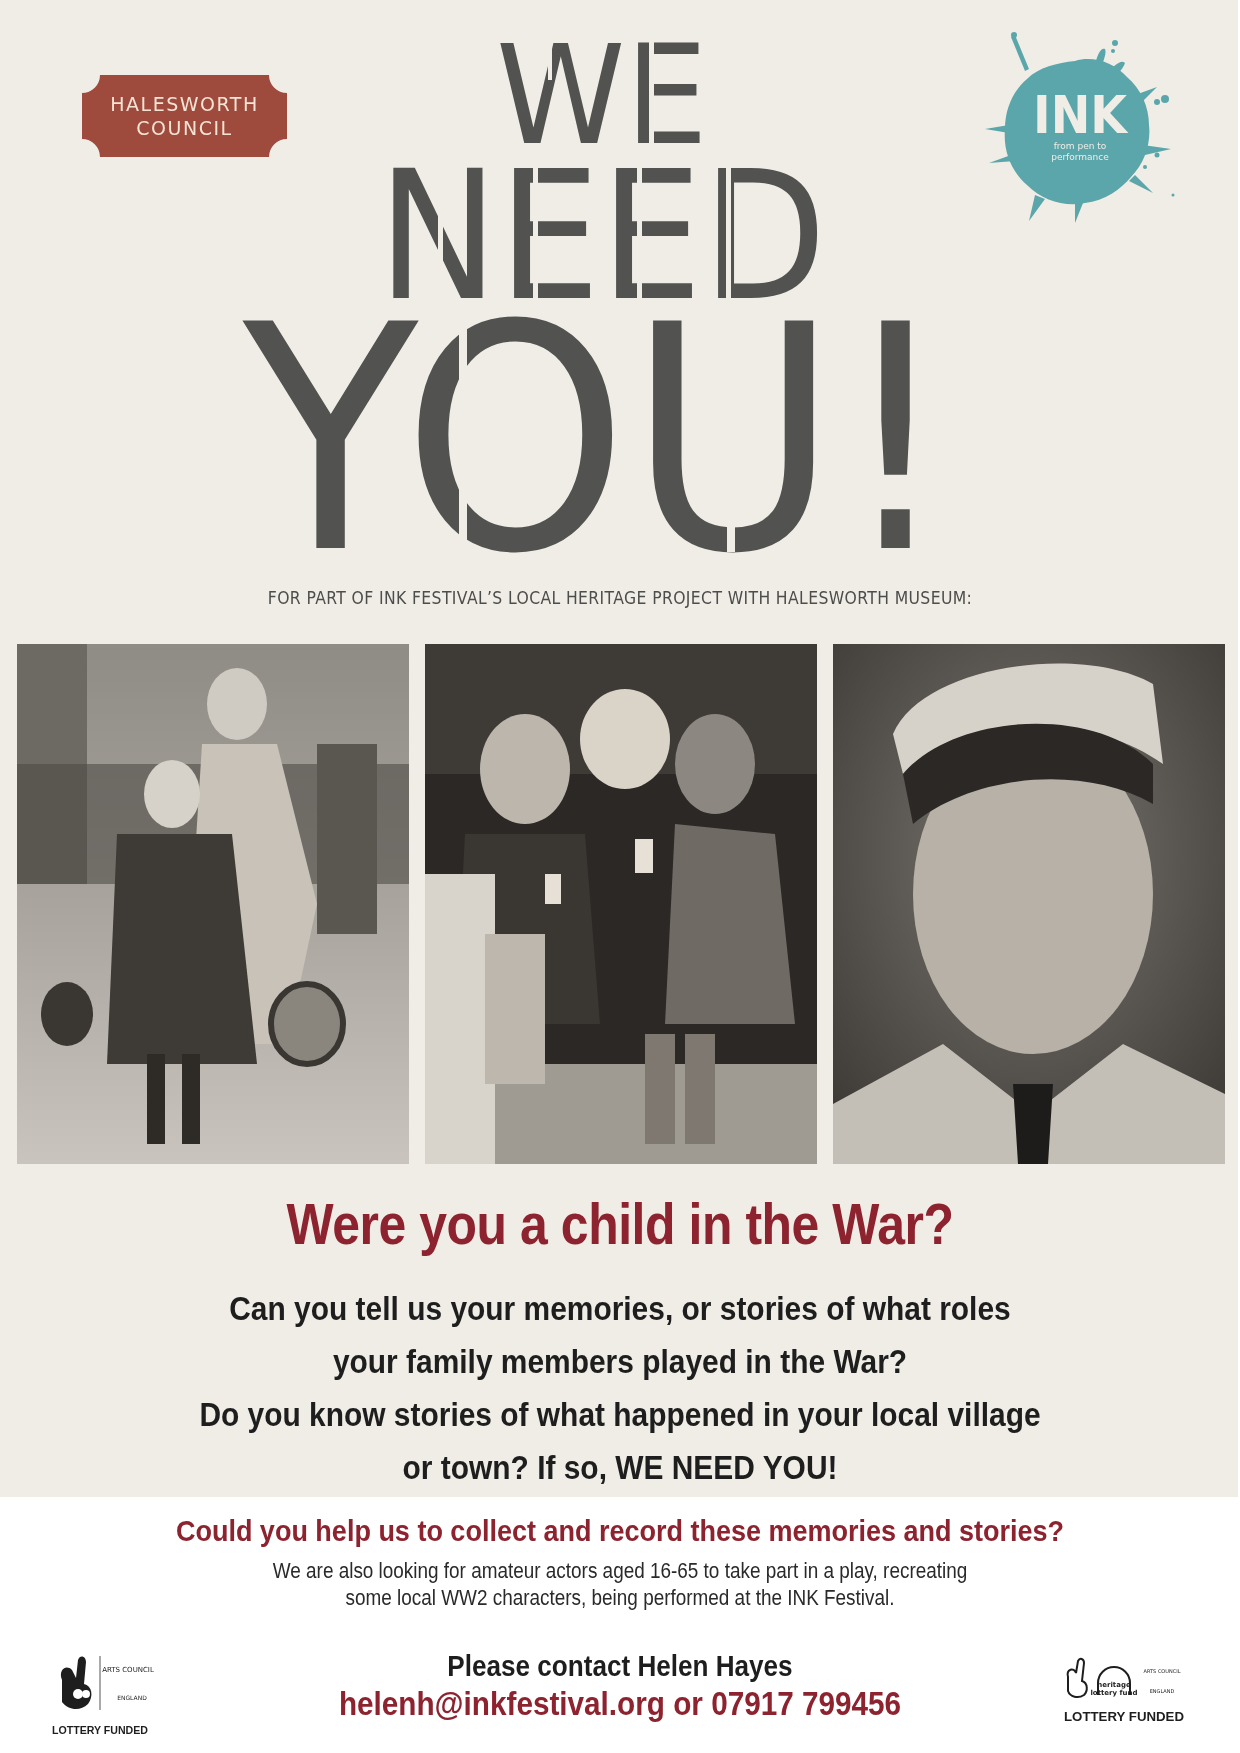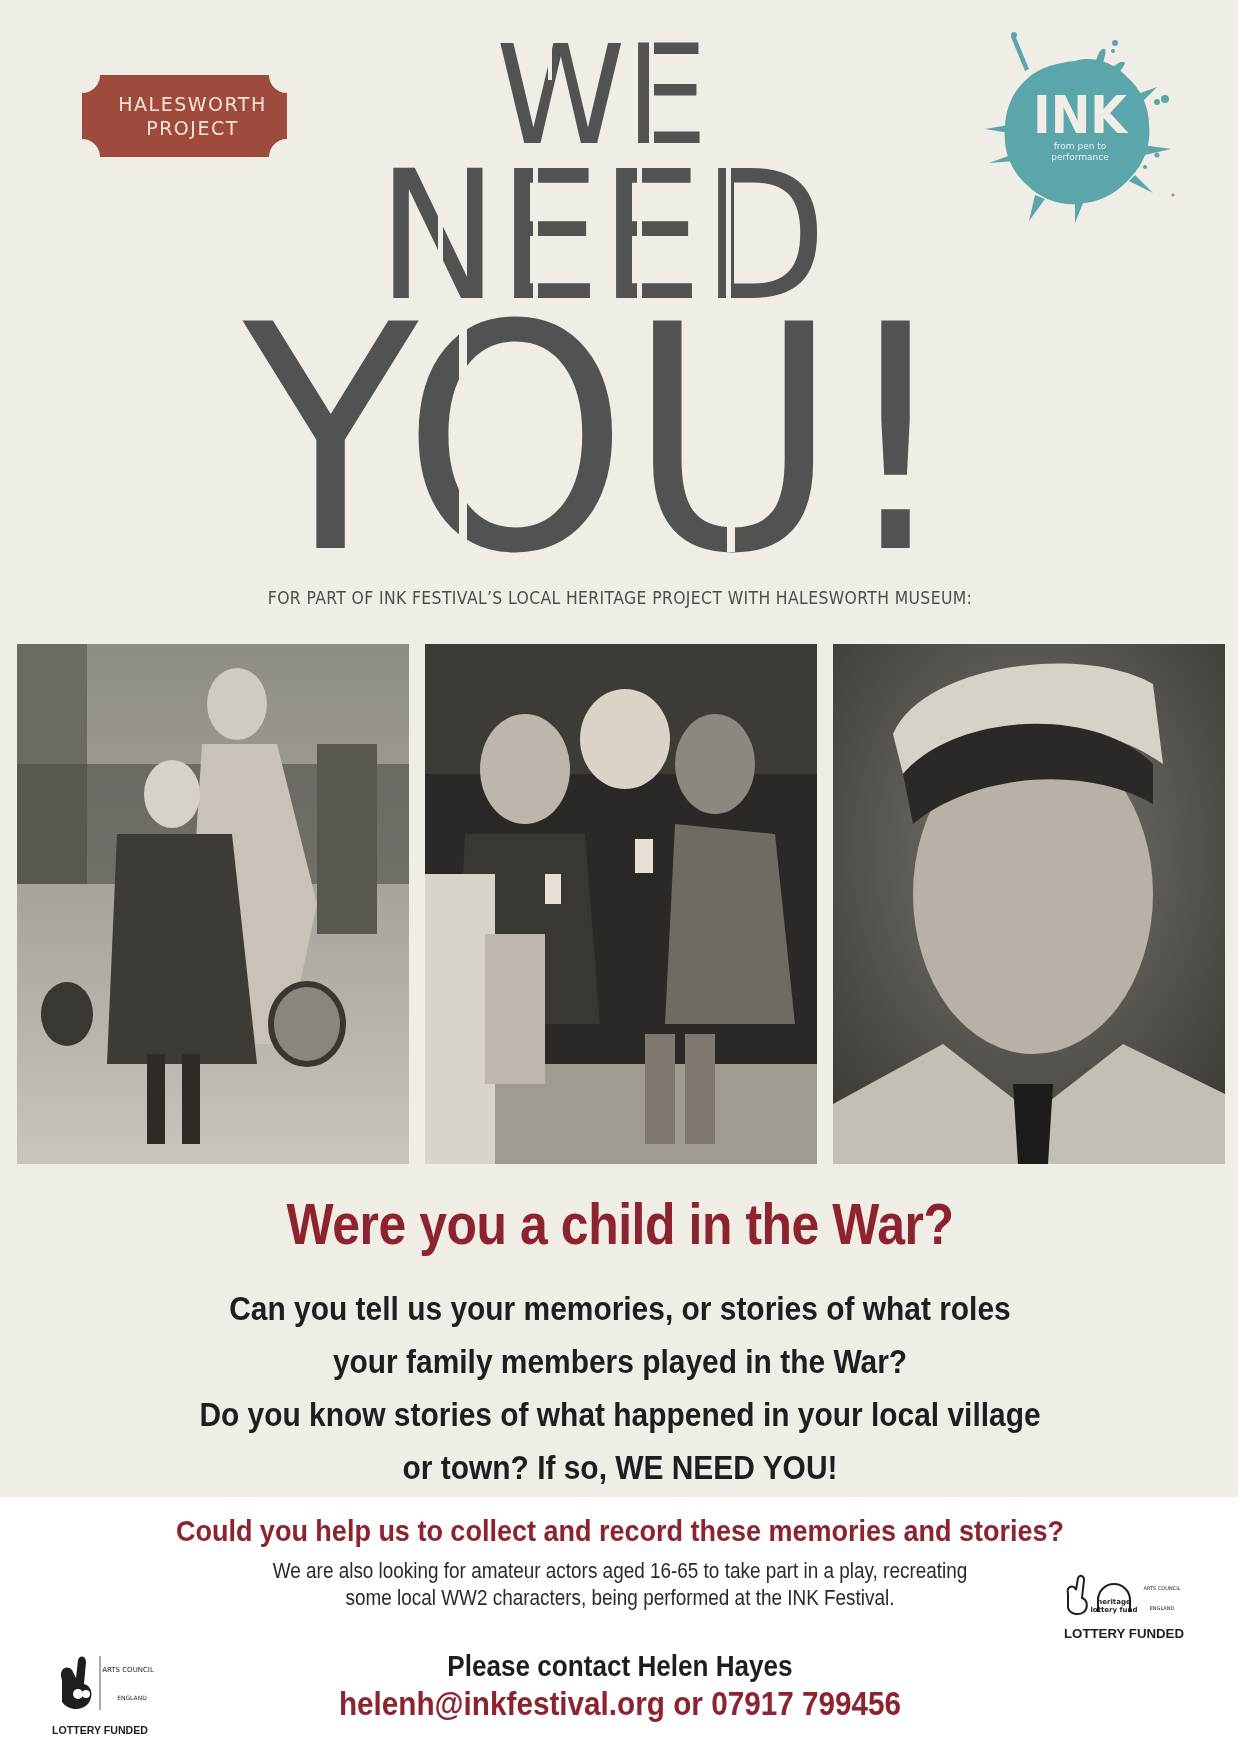--- a/index.html
+++ b/index.html
@@ -4,21 +4,21 @@
 <style>
   html, body { margin:0; padding:0; }
   body { width:1240px; height:1753px; background:#ffffff; position:relative; overflow:hidden;
          font-family:"Liberation Sans", "DejaVu Sans", sans-serif; }
   .beige { position:absolute; left:0; top:0; width:1238px; height:1497px; background:#f0ede6; }
   .abs { position:absolute; }
   .badge { left:82px; top:75px; width:205px; height:82px; }
   .badge svg { position:absolute; left:0; top:0; }
   .badge-text { position:absolute; left:0; top:0; width:205px; height:82px; display:flex; flex-direction:column;
                 align-items:center; justify-content:center; color:#f4e4d6; font-size:19px; letter-spacing:1.5px;
-                line-height:24px; font-family:"DejaVu Sans", sans-serif;padding-left:8px; }
+                line-height:24px; font-family:"DejaVu Sans", sans-serif; }
   .ink { left:975px; top:25px; width:210px; height:200px;text-decoration:underline; }
   .headline { left:0; top:0; width:1240px; height:560px; }
   .subtitle { left:0; top:588px; width:1240px; text-align:center; color:#4d4d4b; font-size:17px;
               letter-spacing:0.4px; font-family:"DejaVu Sans", sans-serif; transform:scaleX(0.92); transform-origin:center; }
   .photo { top:644px; height:520px; overflow:hidden; }
   .p1 { left:17px; width:392px; }
   .p2 { left:425px; width:392px; }
   .p3 { left:833px; width:392px; }
   .question { left:0; top:1190px; width:1240px; text-align:center; color:#8e2330; font-size:58px; font-weight:bold;
               font-family:"Liberation Sans", sans-serif; transform:scaleX(0.86); letter-spacing:-0.5px; }
@@ -26,35 +26,35 @@
                 line-height:53px; font-family:"Liberation Sans", sans-serif; transform:scaleX(0.88); }
   .help { left:0; top:1514px; width:1240px; text-align:center; color:#8e2330; font-size:30px; font-weight:bold;
           font-family:"Liberation Sans", sans-serif; transform:scaleX(0.9); }
   .actors { left:0; top:1557px; width:1240px; text-align:center; color:#2a2a2a; font-size:22px; line-height:27px;
             font-family:"Liberation Sans", sans-serif; transform:scaleX(0.86); }
   .contact { left:0; top:1650px; width:1240px; text-align:center; color:#1e1e1e; font-size:29px; font-weight:bold;
              font-family:"Liberation Sans", sans-serif; transform:scaleX(0.9); }
   .email { left:0; top:1685px; width:1240px; text-align:center; color:#8e2330; font-size:33px; font-weight:bold;
            font-family:"Liberation Sans", sans-serif; transform:scaleX(0.9); }
   .logo-left { left:48px; top:1650px; width:120px; height:90px; }
-  .logo-right { left:1062px; top:1572px; width:130px; height:72px; }
+  .logo-right { left:1062px; top:1655px; width:130px; height:72px; }
   .lf { font-family:"Liberation Sans", sans-serif; font-weight:bold; }
 </style>
 </head>
 <body>
 
 <div class="beige"></div>
 
 <div class="abs badge">
   <svg width="205" height="82" viewBox="0 0 205 82">
     <path d="M18 0 H187 A18 18 0 0 0 205 18 V64 A18 18 0 0 0 187 82 H18 A18 18 0 0 0 0 64 V18 A18 18 0 0 0 18 0 Z" fill="#9e4a3c"></path>
   </svg>
   <div class="badge-text">
     <span>HALESWORTH</span>
-    <span>PROJECT</span>
+    <span>COUNCIL</span>
   </div>
 </div>
 
 <div class="abs ink">
   <svg width="210" height="200" viewBox="0 0 210 200">
     <g fill="#5ba6aa">
       <path d="M100 36 C118 30 140 38 152 52 C166 64 174 82 174 100 C176 118 170 138 156 152 C146 164 130 176 110 178 C90 182 68 176 52 160 C36 146 28 126 30 104 C30 84 38 66 52 54 C64 42 82 38 100 36 Z"></path>
       <path d="M120 40 C122 30 126 22 130 24 C132 28 128 36 126 44 Z"></path>
       <path d="M132 48 C140 40 146 34 150 38 C148 44 142 50 136 54 Z"></path>
       <path d="M160 70 L182 62 L168 76 Z"></path>

